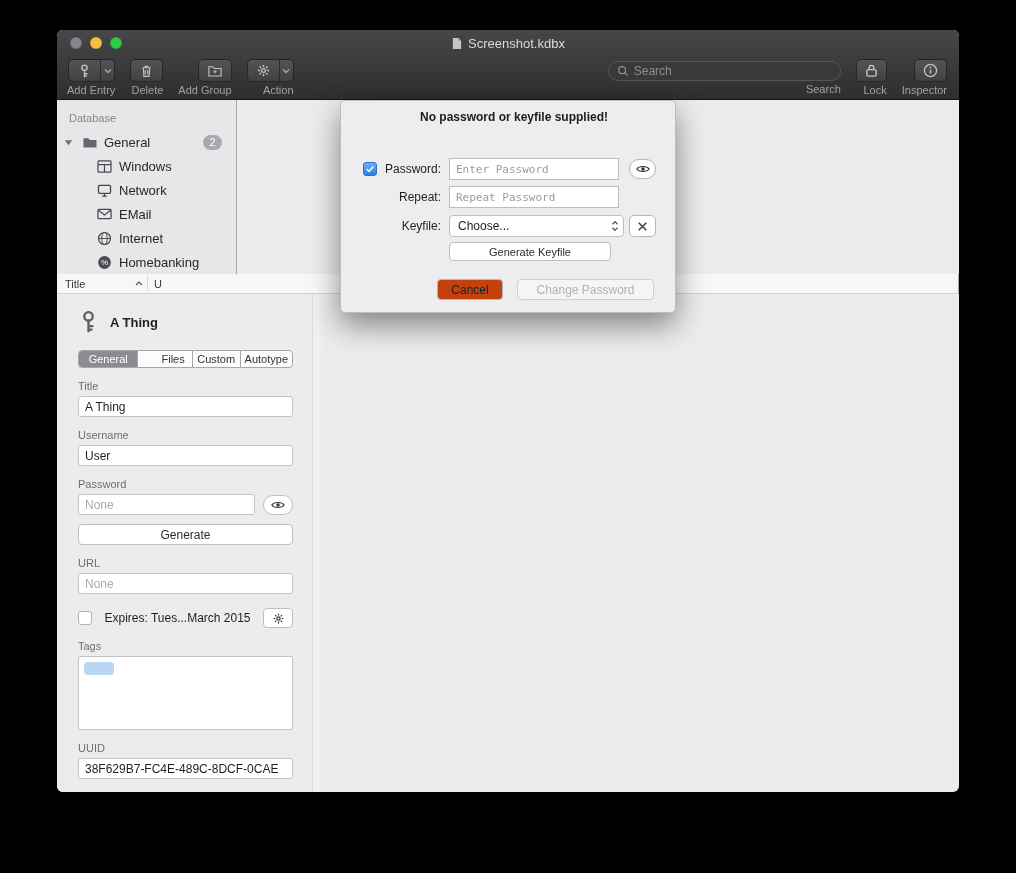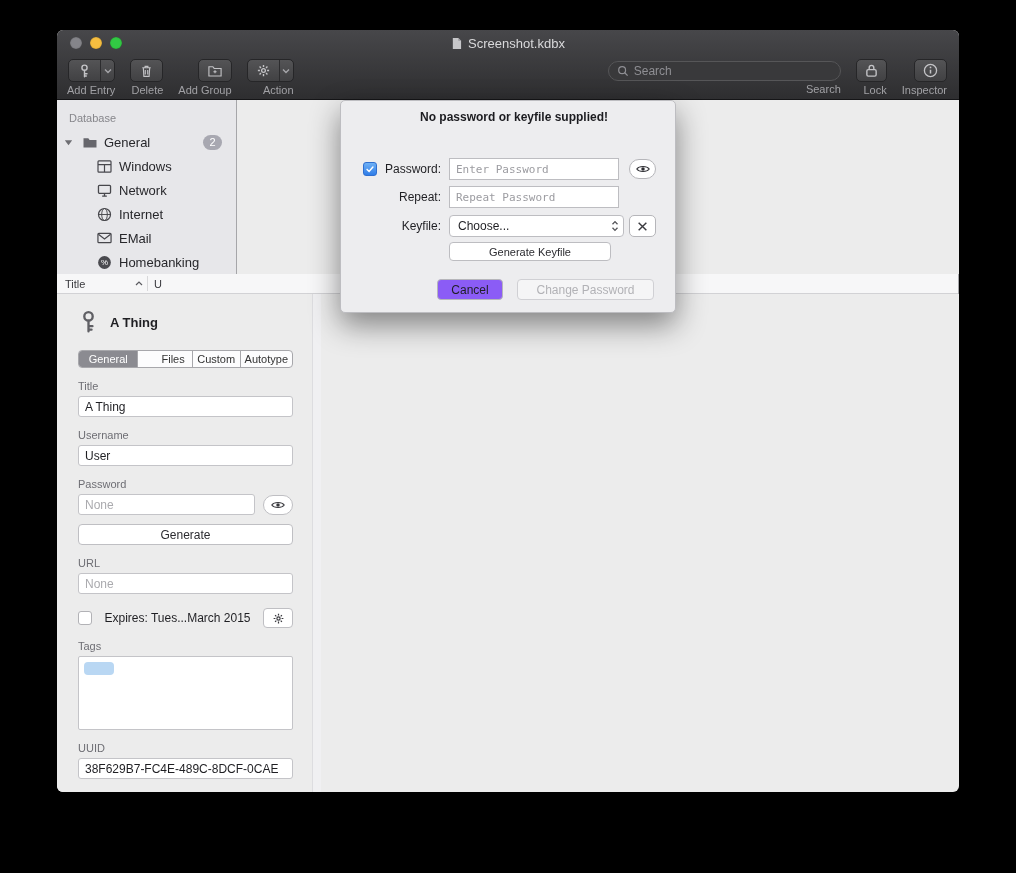--- a/index.html
+++ b/index.html
@@ -91,21 +91,21 @@
   .dlg-field { width:170px; height:22px; border:1px solid #bdbdc1; border-radius:0; background:#fff; font-family:"DejaVu Sans Mono",monospace; font-size:11px; color:#1f1f23; padding:0 6px; outline:none; }
   .dlg-field::placeholder { color:#9c9ca1; }
   .dlg-eye { width:27px; height:20px; margin-left:10px; border:1px solid #b6b6ba; border-radius:10px; background:#fff; display:flex; align-items:center; justify-content:center; color:#2e2e33; cursor:default; }
   .popup { width:175px; height:22px; border:1px solid #bdbdc1; border-radius:4px; background:#fff; display:flex; align-items:center; font-size:12px; color:#1f1f23; padding:0 4px 0 8px; cursor:default; }
   .popup-text { flex:1; }
   .stepper { color:#55555a; display:flex; }
   .xkf-btn { width:27px; height:22px; margin-left:5px; border:1px solid #b6b6ba; border-radius:5px; background:#fff; display:flex; align-items:center; justify-content:center; color:#3a3a3f; cursor:default; }
   .gen-keyfile { margin:5px 0 0 108px; width:162px; height:19px; background:#fff; border:1px solid #bdbdc1; border-radius:4px; font-size:11px; color:#2b2b30; display:flex; align-items:center; justify-content:center; cursor:default; }
   .dlg-btns { display:flex; justify-content:flex-end; gap:14px; margin-top:18px; padding-right:21px; }
   .btn { height:21px; border-radius:4px; font-size:12px; display:flex; align-items:center; justify-content:center; cursor:default; }
-  .btn.cancel { width:66px; background:#8b5cf6; border:1px solid #b6b6ba; color:#1f1f23; }
+  .btn.cancel { width:66px; background:#c2410c; border:1px solid #b6b6ba; color:#1f1f23; }
   .btn.disabled { width:137px; background:#f5f5f6; border:1px solid #d0d0d4; color:#b2b2b6; }
 </style>
 </head>
 <body>
 
 <div class="window">
 
   <div class="header">
     <div class="titlebar">
       <div class="traffic">
@@ -258,36 +258,36 @@
         <span class="sb-icon">
           <svg width="15" height="13" viewBox="0 0 16 14">
               <rect x="1.5" y="1.5" width="13" height="8.5" rx="1" fill="none" stroke="currentColor" stroke-width="1.4"></rect>
               <path d="M5.5 13h5M8 10v3" stroke="currentColor" stroke-width="1.4"></path>
             </svg>
         </span>
         <span>Network</span>
       </div>
       <div class="sb-row child">
         <span class="sb-icon">
+          <svg width="15" height="12" viewBox="0 0 16 12">
+              <rect x="1" y="1" width="14" height="10" rx="1" fill="none" stroke="currentColor" stroke-width="1.3"></rect>
+              <path d="M1.5 2l6.5 5 6.5-5" fill="none" stroke="currentColor" stroke-width="1.3"></path>
+            </svg>
+        </span>
+        <span>EMail</span>
+      </div>
+      <div class="sb-row child">
+        <span class="sb-icon">
           <svg width="15" height="15" viewBox="0 0 16 16">
               <circle cx="8" cy="8" r="6.4" fill="none" stroke="currentColor" stroke-width="1.3"></circle>
               <ellipse cx="8" cy="8" rx="3" ry="6.4" fill="none" stroke="currentColor" stroke-width="1"></ellipse>
               <path d="M1.6 8h12.8" stroke="currentColor" stroke-width="1"></path>
             </svg>
         </span>
         <span>Internet</span>
-      </div>
-      <div class="sb-row child">
-        <span class="sb-icon">
-          <svg width="15" height="12" viewBox="0 0 16 12">
-              <rect x="1" y="1" width="14" height="10" rx="1" fill="none" stroke="currentColor" stroke-width="1.3"></rect>
-              <path d="M1.5 2l6.5 5 6.5-5" fill="none" stroke="currentColor" stroke-width="1.3"></path>
-            </svg>
-        </span>
-        <span>EMail</span>
       </div>
       <div class="sb-row child">
         <span class="sb-icon">
           <svg width="15" height="15" viewBox="0 0 16 16">
               <circle cx="8" cy="8" r="6.8" fill="#4a4a4f"></circle>
               <text x="8" y="11" font-size="8.5" fill="#fff" text-anchor="middle" font-family="sans-serif">%</text>
             </svg>
         </span>
         <span>Homebanking</span>
       </div>

